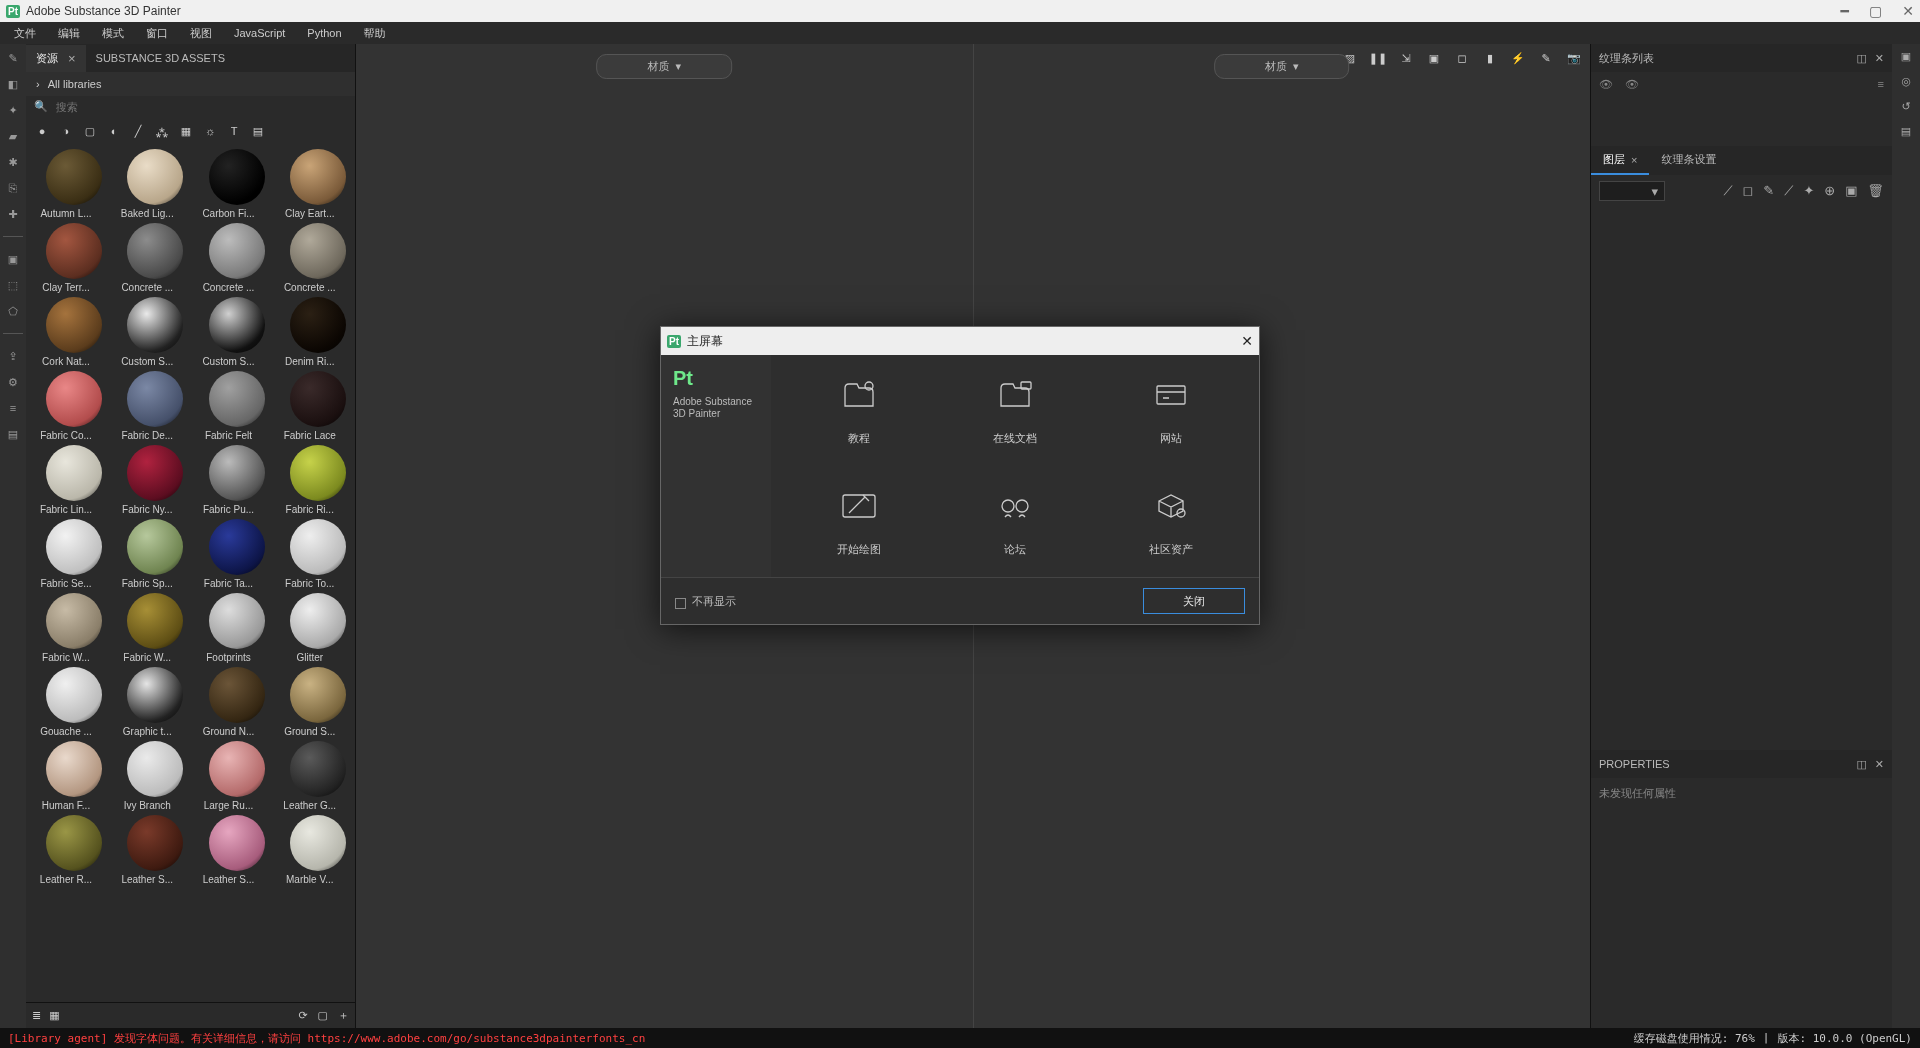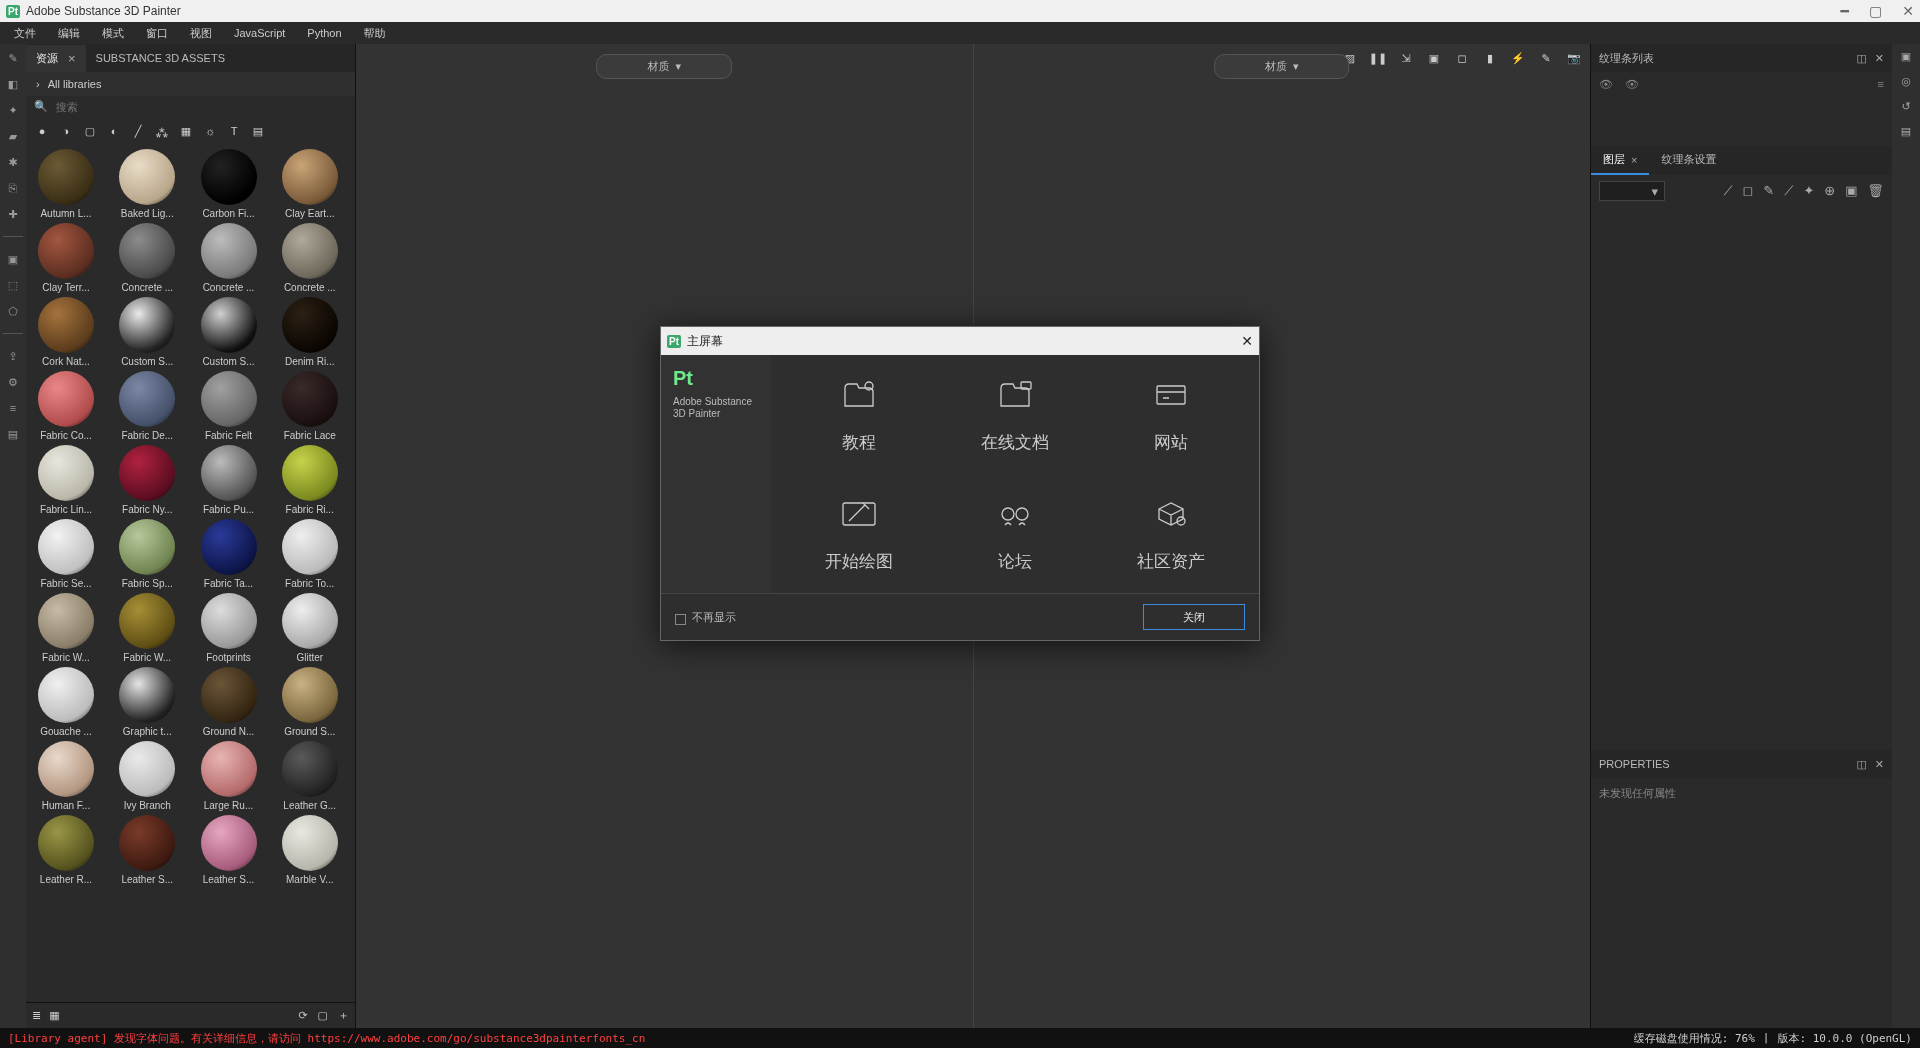--- a/index.html
+++ b/index.html
@@ -18,21 +18,21 @@
 .tabs{display:flex;background:#262626;height:28px;align-items:center}
 .tab{padding:6px 10px;color:#bbb;font-size:11px;display:flex;align-items:center;gap:6px}
 .tab.active{background:#333;color:#eee}
 .tab .x{color:#aaa;font-size:13px;margin-left:4px}
 .lib-row{padding:6px 10px;display:flex;align-items:center;gap:8px;color:#ccc;background:#2f2f2f}
 .search-row{padding:4px 8px;display:flex;align-items:center;gap:8px;color:#888}
 .search-row input{flex:1;background:transparent;border:none;outline:none;color:#ccc;font-size:11px}
 .filter-row{padding:6px 8px;display:flex;align-items:center;gap:8px}
 .filter-row i{width:16px;height:16px;color:#ccc;font-style:normal;display:inline-flex;align-items:center;justify-content:center}
 .mat-grid{flex:1;overflow:auto;padding:4px 4px 4px 4px;display:grid;grid-template-columns:repeat(4,1fr);gap:4px 4px;align-content:start;scrollbar-color:#555 #2a2a2a}
-.mat{display:flex;flex-direction:column;align-items:center;width:72px}
+.mat{display:flex;flex-direction:column;align-items:flex-end;width:72px}
 .mat .ball{width:56px;height:56px;border-radius:50%;background:radial-gradient(circle at 35% 30%,#ddd,#777 55%,#222);position:relative}
 .mat .lbl{font-size:10px;color:#ccc;text-align:center;margin-top:3px;white-space:nowrap;overflow:hidden;text-overflow:ellipsis;width:72px}
 .panel-footer{height:26px;background:#2a2a2a;border-top:1px solid #111;display:flex;align-items:center;padding:0 6px;gap:8px;justify-content:space-between}
 .viewport{flex:1;background:#333;position:relative;display:flex}
 .view-half{flex:1;position:relative;border-right:1px solid #444}
 .view-head{position:absolute;top:10px;left:50%;transform:translateX(-50%);background:#3b3b3b;border:1px solid #555;padding:4px 50px;font-size:11px;color:#bbb;border-radius:10px}
 .vp-tools{position:absolute;top:4px;right:6px;display:flex;gap:8px;align-items:center}
 .vp-tools i{font-style:normal;color:#ccc;width:20px;height:20px;display:inline-flex;align-items:center;justify-content:center}
 .right-dock{width:330px;background:#2a2a2a;border-left:1px solid #111;display:flex}
 .right-inner{flex:1;display:flex;flex-direction:column}
@@ -56,21 +56,21 @@
 .modal-title .logo2{background:#3aa76d;color:#fff;font-weight:bold;font-size:10px;padding:1px 2px;margin-right:6px;border-radius:2px}
 .modal-title .xx{margin-left:auto;color:#222;font-size:14px}
 .modal-body{display:flex}
 .modal-side{width:110px;background:#323232;padding:12px;color:#bbb}
 .brand{font-size:20px;font-weight:bold;color:#6ee88a;margin-bottom:6px}
 .brand-sub{font-size:10px;color:#bbb;line-height:1.2}
 .modal-main{flex:1;padding:20px;display:grid;grid-template-columns:repeat(3,1fr);grid-template-rows:auto auto;row-gap:40px;column-gap:20px}
 .card{display:flex;flex-direction:column;align-items:center;gap:16px;color:#ccc;cursor:pointer}
 .card .ic{width:56px;height:40px;border:1px solid #bbb;border-radius:2px;display:flex;align-items:center;justify-content:center;position:relative}
 .card .ic svg{stroke:#ccc;fill:none;stroke-width:1.3}
-.card .cap{font-size:17px}
+.card .cap{font-size:11px}
 .modal-foot{padding:10px 14px;display:flex;align-items:center;justify-content:space-between;border-top:1px solid #444}
 .chk{display:flex;align-items:flex-end;gap:6px;color:#bbb;font-size:11px}
 .chk .box{width:11px;height:11px;border:1px solid #888}
 .closebtn{width:102px;height:26px;border:1px solid #3a8dde;background:transparent;color:#eee;font-size:11px}
 .assets-panel::-webkit-scrollbar,.mat-grid::-webkit-scrollbar{width:8px}
 .mat-grid::-webkit-scrollbar-thumb{background:#555}
 </style>
 </head>
 <body>
 

